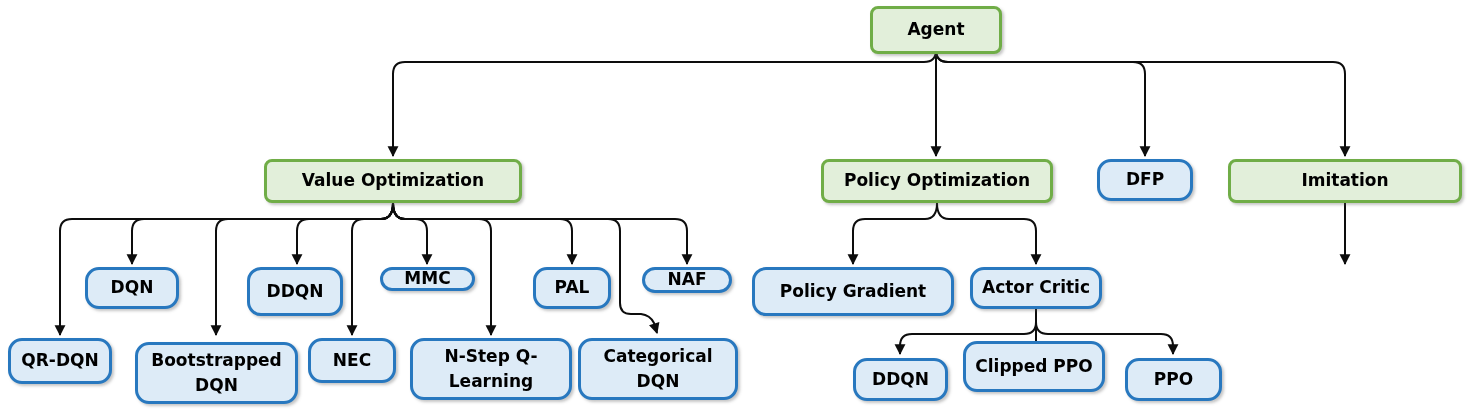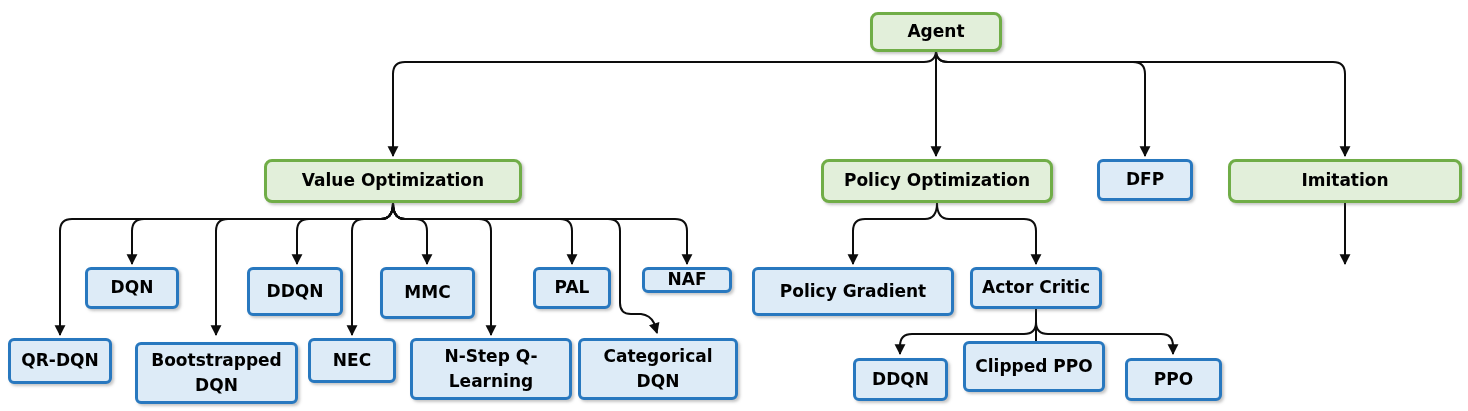--- a/index.html
+++ b/index.html
@@ -21,21 +21,21 @@
     text-align:center; font-weight:bold; font-size:17px; line-height:1.5;
     color:var(--text-color);
   }
   .node .lbl{display:inline-block;}
   .green{
     background:var(--green-fill); border:3px solid var(--green-border);
     border-radius:8px; box-shadow:2px 2px 3px rgba(90,90,90,.35);
   }
   .blue{
     background:var(--blue-fill); border:3px solid var(--blue-border);
-    border-radius:6px; box-shadow:2px 2px 3px rgba(90,90,90,.35);
+    border-radius:14px; box-shadow:2px 2px 3px rgba(90,90,90,.35);
   }
   .wrap .lbl{max-width:134px;}
 </style>
 </head>
 <body>
 
 <div id="diagram">
 
   <svg id="edges" viewBox="0 0 1468 411" xmlns="http://www.w3.org/2000/svg">
     <defs>
@@ -63,21 +63,21 @@
     <path class="edge" marker-end="url(#ah)" d="M937 203 Q937 219 925 219 L865 219 Q853 219 853 231 L853 264"></path>
     <path class="edge" marker-end="url(#ah)" d="M937 203 Q937 219 949 219 L1024 219 Q1036 219 1036 231 L1036 264"></path>
 
     <path class="edge" marker-end="url(#ah)" d="M1345 203 L1345 264"></path>
 
     <path class="edge" marker-end="url(#ah)" d="M1036 309 L1036 322 Q1036 334 1024 334 L912 334 Q900 334 900 346 L900 354"></path>
     <path class="edge" marker-end="url(#ah)" d="M1036 309 L1036 354"></path>
     <path class="edge" marker-end="url(#ah)" d="M1036 309 L1036 322 Q1036 334 1048 334 L1161 334 Q1173 334 1173 346 L1173 354"></path>
   </svg>
 
-  <div class="node green" style="left:870px;top:12px;width:132px;height:40px">
+  <div class="node green" style="left:870px;top:6px;width:132px;height:48px">
     <span class="lbl">Agent</span>
   </div>
 
   <div class="node green" style="left:264px;top:159px;width:258px;height:44px">
     <span class="lbl">Value Optimization</span>
   </div>
 
   <div class="node green" style="left:821px;top:159px;width:232px;height:44px">
     <span class="lbl">Policy Optimization</span>
   </div>
@@ -91,21 +91,21 @@
   </div>
 
   <div class="node blue" style="left:85px;top:267px;width:94px;height:42px">
     <span class="lbl">DQN</span>
   </div>
 
   <div class="node blue" style="left:247px;top:267px;width:96px;height:49px">
     <span class="lbl">DDQN</span>
   </div>
 
-  <div class="node blue" style="left:380px;top:267px;width:95px;height:52px">
+  <div class="node blue" style="left:380px;top:267px;width:95px;height:24px">
     <span class="lbl">MMC</span>
   </div>
 
   <div class="node blue" style="left:533px;top:267px;width:78px;height:42px">
     <span class="lbl">PAL</span>
   </div>
 
   <div class="node blue" style="left:642px;top:267px;width:90px;height:26px">
     <span class="lbl">NAF</span>
   </div>

